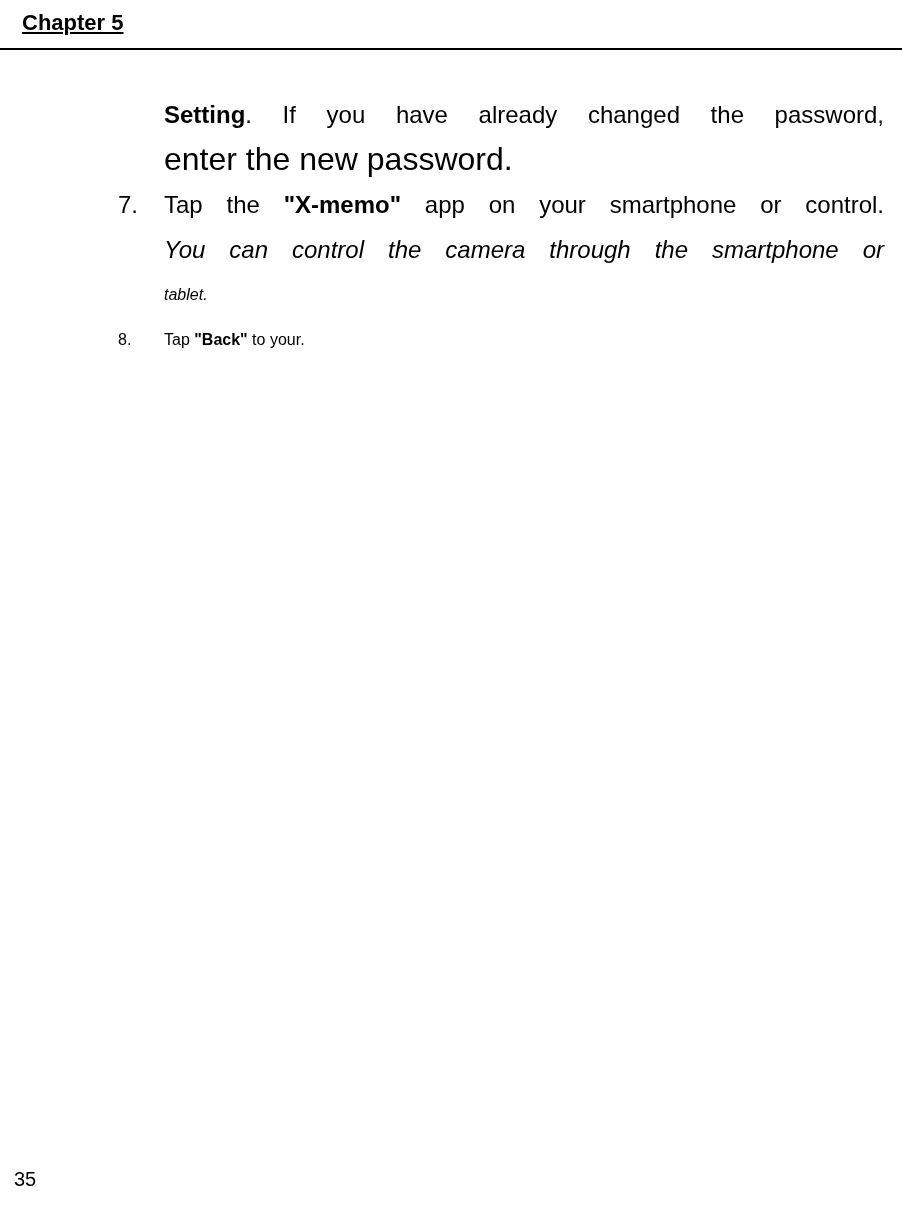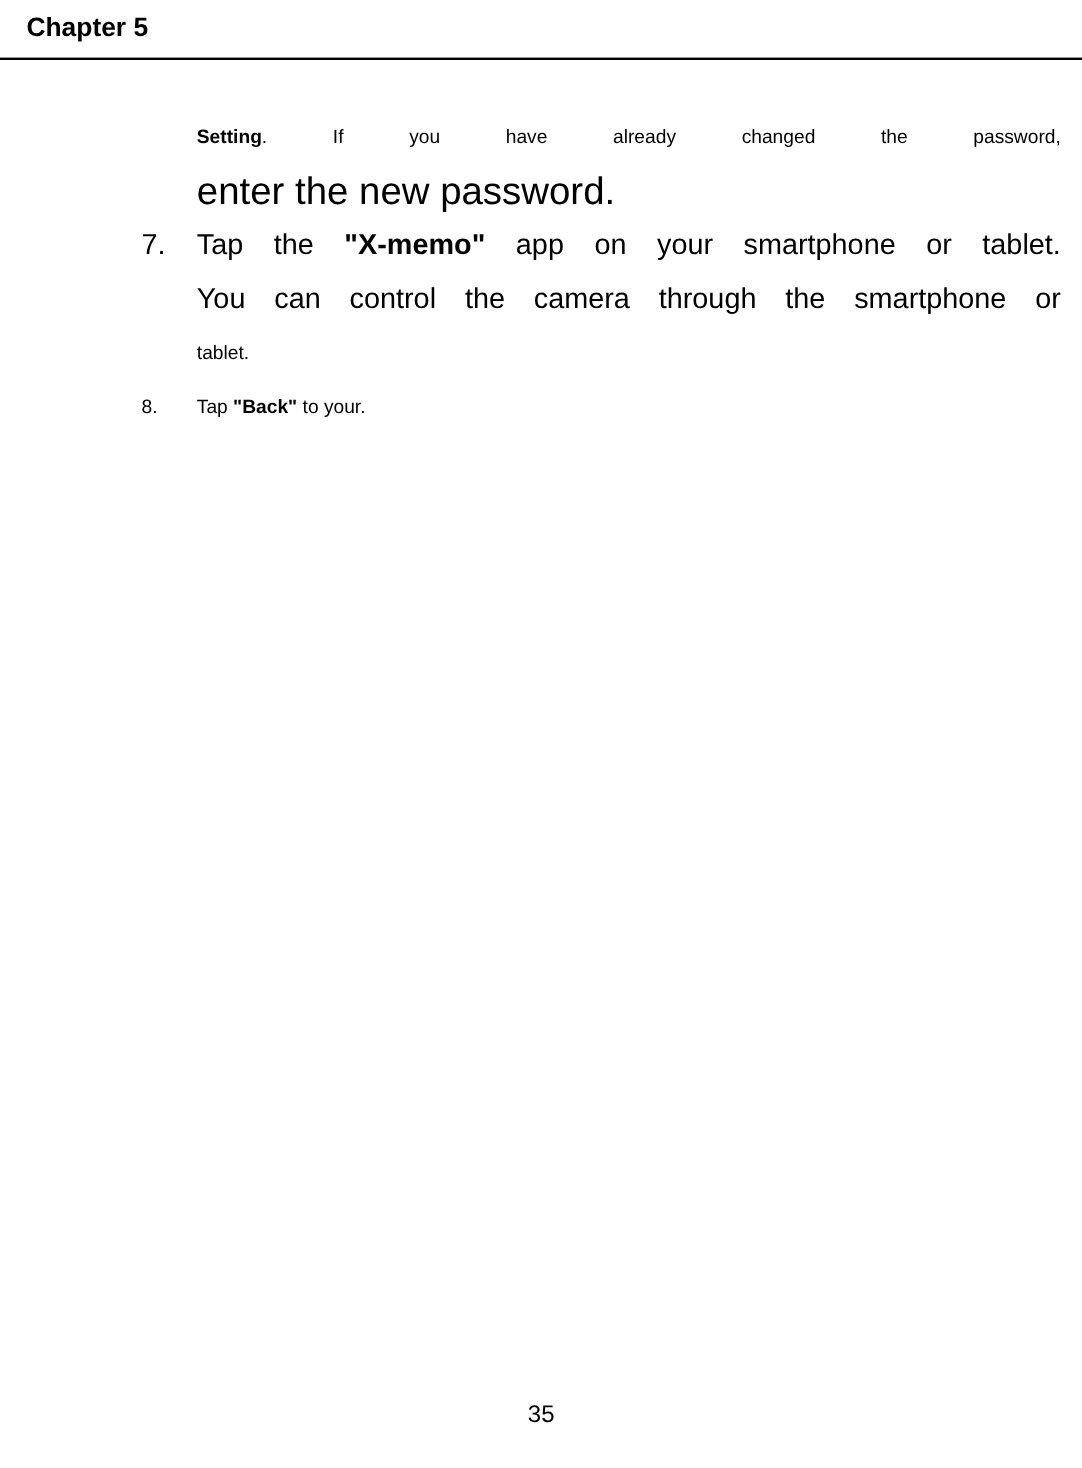--- a/index.html
+++ b/index.html
@@ -13,20 +13,21 @@
     background: #ffffff;
     font-family: Arial, Helvetica, sans-serif;
     color: #000000;
     position: relative;
   }
   .header-row {
     display: flex;
     align-items: baseline;
     padding-top: 10px;
     padding-left: 22px;
+    text-decoration: underline;
   }
   .chapter-label {
     font-size: 22px;
     font-weight: bold;
     margin-right: 48px;
   }
   .chapter-title {
     font-size: 22px;
     font-weight: bold;
   }
@@ -41,21 +42,21 @@
     padding-right: 18px;
   }
   .body-line {
     font-size: 32px;
     line-height: 45px;
     text-align: justify;
     text-align-last: left;
     padding-left: 46px;
   }
   .body-line-justify {
-    font-size: 16px;
+    font-size: 24px;
     line-height: 45px;
     text-align: justify;
     text-align-last: justify;
     padding-left: 46px;
   }
   .list-line-justify {
     font-size: 24px;
     line-height: 45px;
     text-align: justify;
     text-align-last: justify;
@@ -65,50 +66,52 @@
     line-height: 45px;
     text-align: justify;
     text-align-last: left;
   }
   .number-col {
     display: inline-block;
     width: 46px;
   }
   .list-cont {
     padding-left: 46px;
+    font-style: italic;
   }
   .bold {
     font-weight: bold;
   }
   .page-number {
     position: absolute;
     bottom: 32px;
     left: 0;
     width: 100%;
-    text-align: center;
+    text-align: left;
     font-size: 20px;
+    padding-left: 14px;
   }
 </style>
 </head>
 <body>
 
 <div class="header-row">
   <div class="chapter-label">Chapter 5</div>
 </div>
 <hr class="divider">
 
 <div class="content">
 
   <div class="body-line-justify">
     <span class="bold">Setting</span><span>. If you have already changed the password,</span>
   </div>
   <div class="body-line">enter the new password.</div>
 
   <div class="list-line-justify">
-    <span class="number-col">7.</span><span>Tap the </span><span class="bold">"X-memo"</span><span> app on your smartphone or tablet.</span>
+    <span class="number-col">7.</span><span>Tap the </span><span class="bold">"X-memo"</span><span> app on your smartphone or control.</span>
   </div>
   <div class="list-line-justify list-cont">You can control the camera through the smartphone or</div>
   <div class="list-line list-cont">tablet.</div>
 
   <div class="list-line">
     <span class="number-col">8.</span><span>Tap </span><span class="bold">"Back"</span><span> to your.</span>
   </div>
 
 </div>
 

